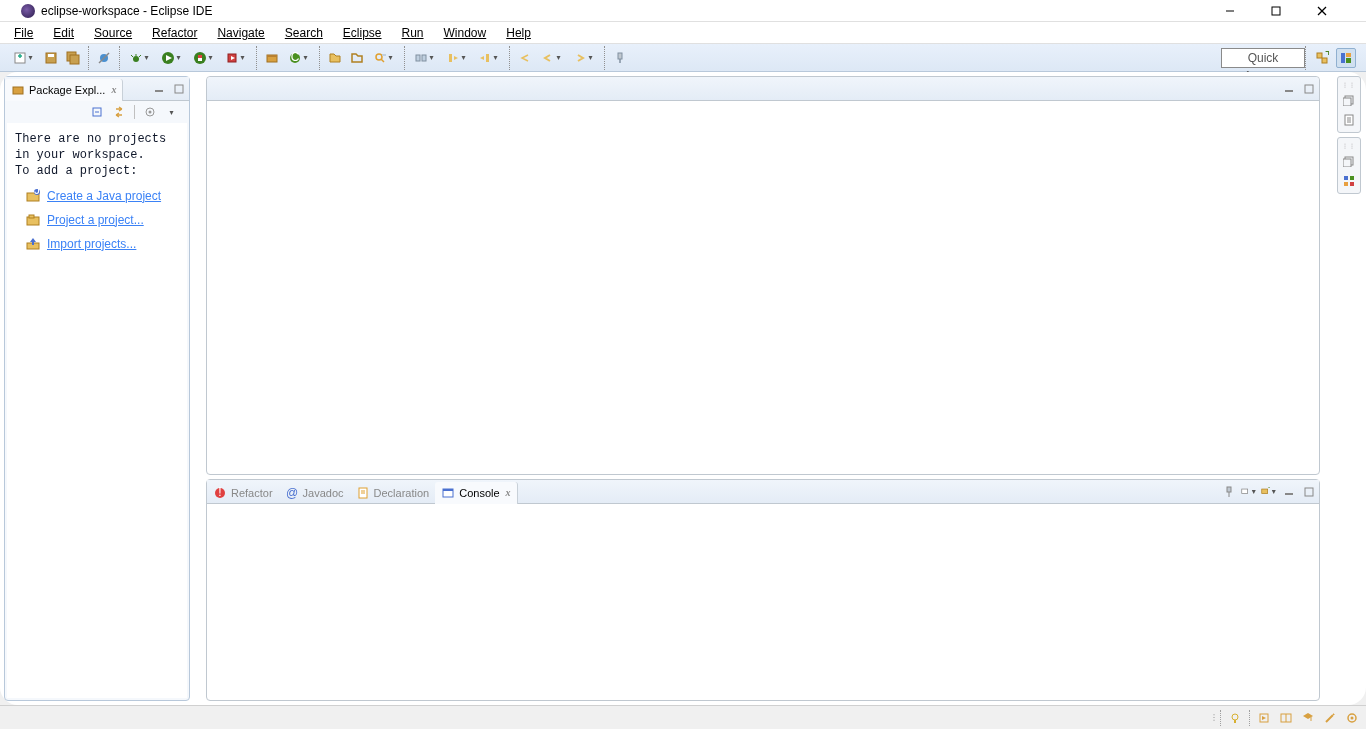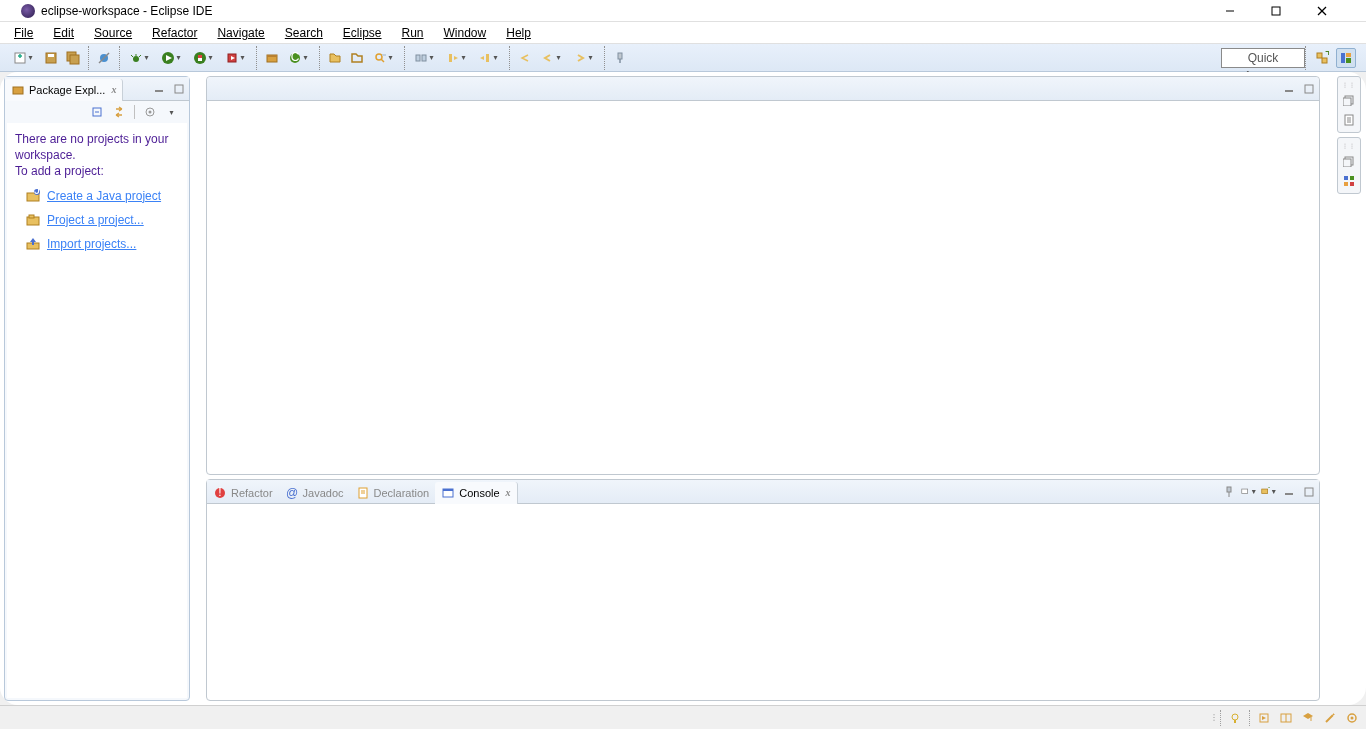--- a/index.html
+++ b/index.html
@@ -33,21 +33,21 @@
 .tab .tlabel { font-size:11px; }
 .tab .tclose { margin-left:6px; font-size:10px; color:#888; cursor:pointer; font-style:italic; font-family:Georgia,serif; font-weight:bold; }
 .tabrow .spacer { flex:1; }
 .tabrow .tctl { width:16px; height:16px; display:flex; align-items:center; justify-content:center; cursor:pointer; color:#666; margin:0 2px; font-size:10px; }
 
 .localbar { height:22px; display:flex; align-items:center; justify-content:flex-end; padding:0 6px; }
 .localbar .lbtn { width:18px; height:18px; margin:0 2px; display:flex; align-items:center; justify-content:center; cursor:pointer; }
 .localbar .sep { width:1px; height:14px; background:#c0c0c0; margin:0 4px; }
 
 .pkgbody { flex:1; background:#fff; margin:0 2px 2px; padding:8px; overflow:auto; }
-.pkgbody .msg { color:#4c1d95; line-height:1.35; }
+.pkgbody .msg { color:#0f172a; line-height:1.35;font-family:Liberation Mono, monospace; }
 .pkgbody .actlink { display:flex; align-items:center; margin-top:8px; margin-left:10px; }
 .pkgbody .actlink .aicon { width:16px; height:16px; margin-right:6px; }
 .pkgbody .actlink a { color:#3b82f6; text-decoration:underline; cursor:pointer; }
 
 .centergroup { flex:1; display:flex; flex-direction:column; gap:4px; }
 .editorpane { flex:1; border:1px solid #c0c8d0; border-radius:4px; background:#fff; position:relative; }
 .editorpane .tabrow { border-top-left-radius:4px; border-top-right-radius:4px; }
 .bottompane { height:222px; border:1px solid #c0c8d0; border-radius:4px; background:#fff; display:flex; flex-direction:column; }
 .bottompane .body { flex:1; padding:6px 8px; }
 

